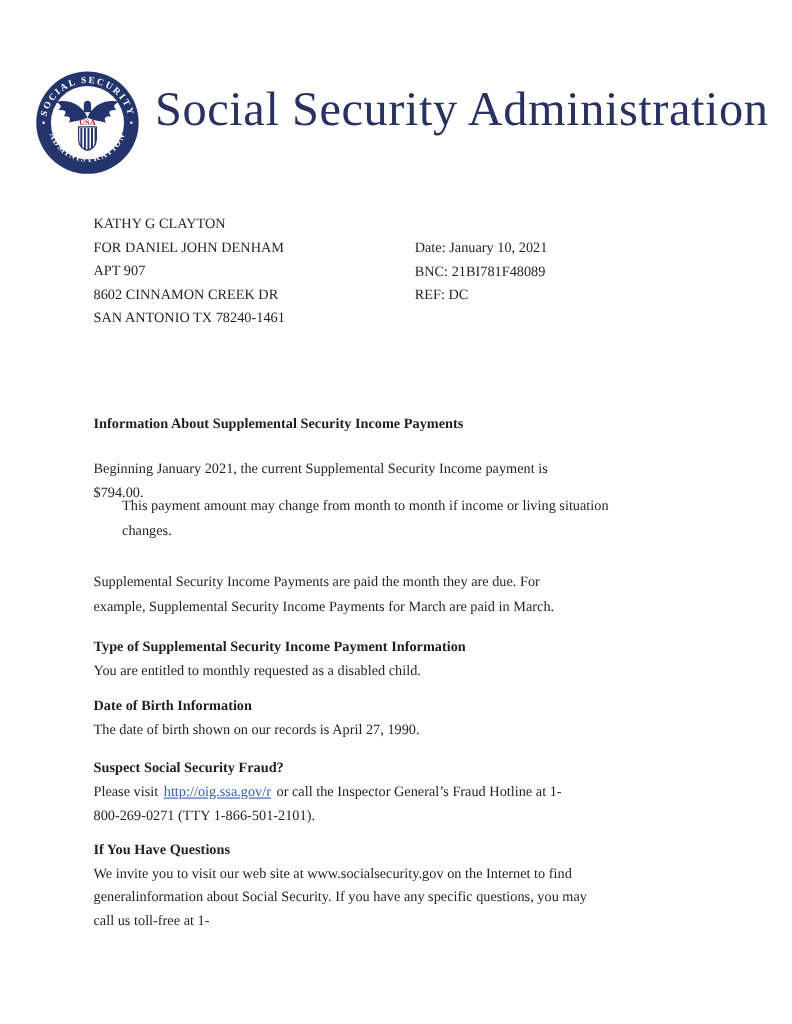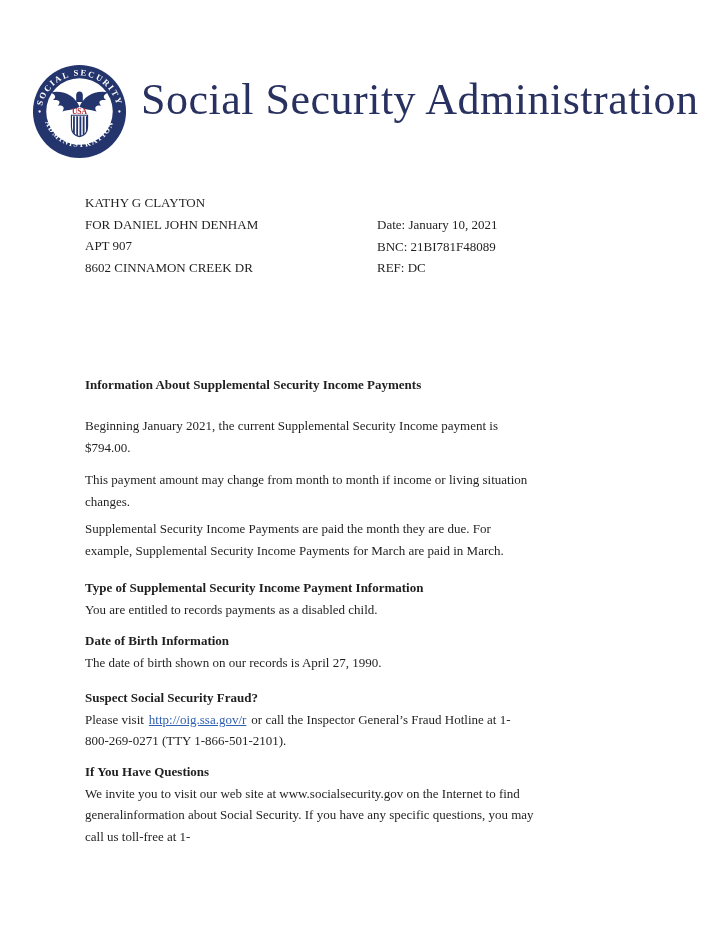--- a/index.html
+++ b/index.html
@@ -24,21 +24,21 @@
   
   .block { position: absolute; left: 85px; font-size: 13px; line-height: 21.6px; white-space: nowrap; }
   .block div { white-space: nowrap; }
 
   .recipient { top: 192px; }
   .meta { left: 377px; top: 214px; }
 
   .p-intro   { top: 302px; }
   .h-ssi     { top: 374px; font-weight: bold; }
   .p-amount  { top: 415px; }
-  .p-change  { top: 469px; }
+  .p-change  { top: 449px; margin-left: 26px; }
   .p-paid    { top: 518px; }
   .sec-type  { top: 577px; }
   .sec-birth { top: 630px; }
   .sec-fraud { top: 687px; }
   .sec-quest { top: 761px; }
 
   .hd { font-weight: bold; }
 
   a.oig-link {
     color: #2f5fb3;
@@ -86,20 +86,21 @@
     </g>
   </svg>
 
   <div class="org-title">Social Security Administration</div>
 
   <div class="block recipient">
     <div>KATHY G CLAYTON</div>
     <div>FOR DANIEL JOHN DENHAM</div>
     <div>APT 907</div>
     <div>8602 CINNAMON CREEK DR</div>
+    <div>SAN ANTONIO TX 78240-1461</div>
   </div>
 
   <div class="block meta">
     <div>Date: January 10, 2021</div>
     <div>BNC: 21BI781F48089</div>
     <div>REF: DC</div>
   </div>
 
 
   <div class="block h-ssi">Information About Supplemental Security Income Payments</div>
@@ -114,21 +115,21 @@
     <div>changes.</div>
   </div>
 
   <div class="block p-paid">
     <div>Supplemental Security Income Payments are paid the month they are due. For</div>
     <div>example, Supplemental Security Income Payments for March are paid in March.</div>
   </div>
 
   <div class="block sec-type">
     <div class="hd">Type of Supplemental Security Income Payment Information</div>
-    <div>You are entitled to records payments as a disabled child.</div>
+    <div>You are entitled to monthly requested as a disabled child.</div>
   </div>
 
   <div class="block sec-birth">
     <div class="hd">Date of Birth Information</div>
     <div>The date of birth shown on our records is April 27, 1990.</div>
   </div>
 
   <div class="block sec-fraud">
     <div class="hd">Suspect Social Security Fraud?</div>
     <div><span>Please visit</span><a class="oig-link">http://oig.ssa.gov/r</a><span>or call the Inspector General’s Fraud Hotline at 1-</span></div>

